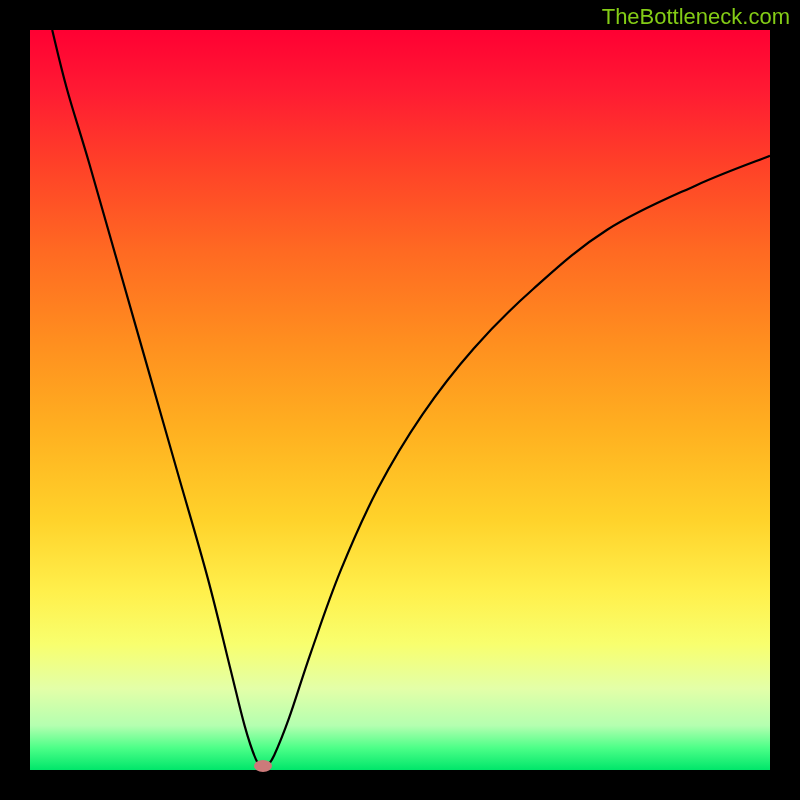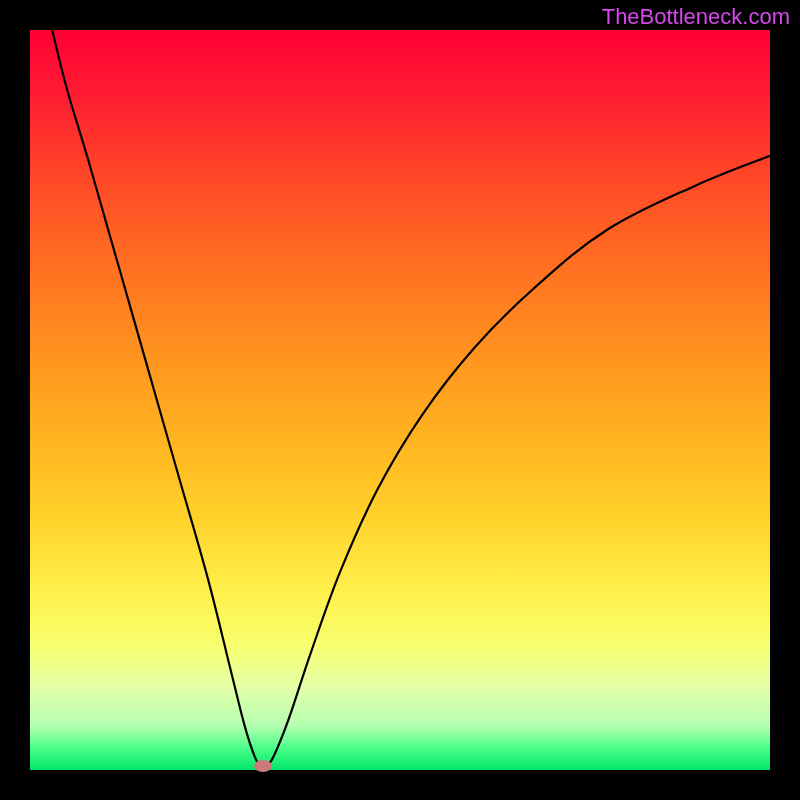--- a/index.html
+++ b/index.html
@@ -38,21 +38,21 @@
       #e3ffa8 89%,
       #b4ffb0 94%,
       #4dff88 97%,
       #00e66a 100%
     );
   }
   .watermark {
     position: absolute;
     top: 4px;
     right: 10px;
-    color: #d946ef;
+    color: #84cc16;
     font-size: 22px;
     letter-spacing: 0px;
     font-weight: 500;
   }
   svg.curve {
     position: absolute;
     top: 0;
     left: 0;
     width: 740px;
     height: 740px;

